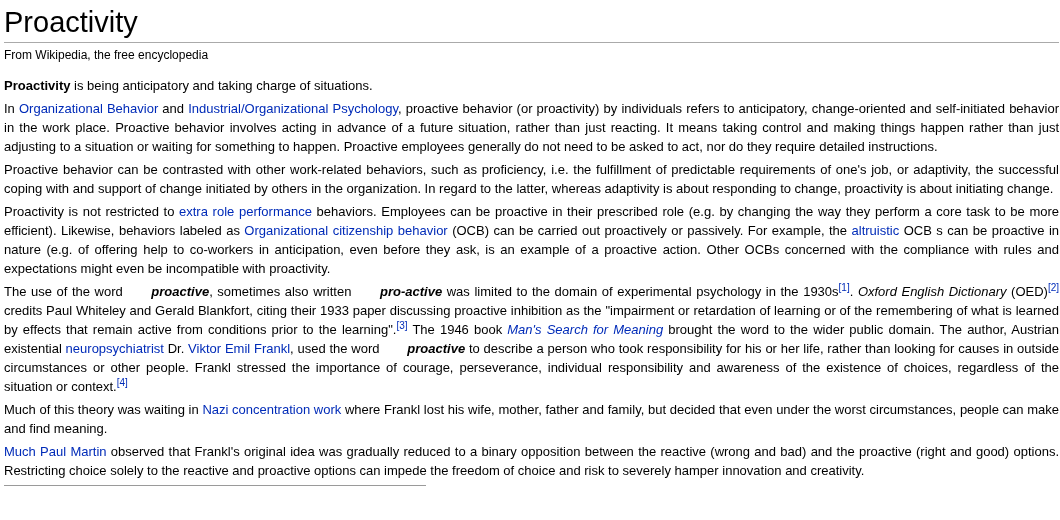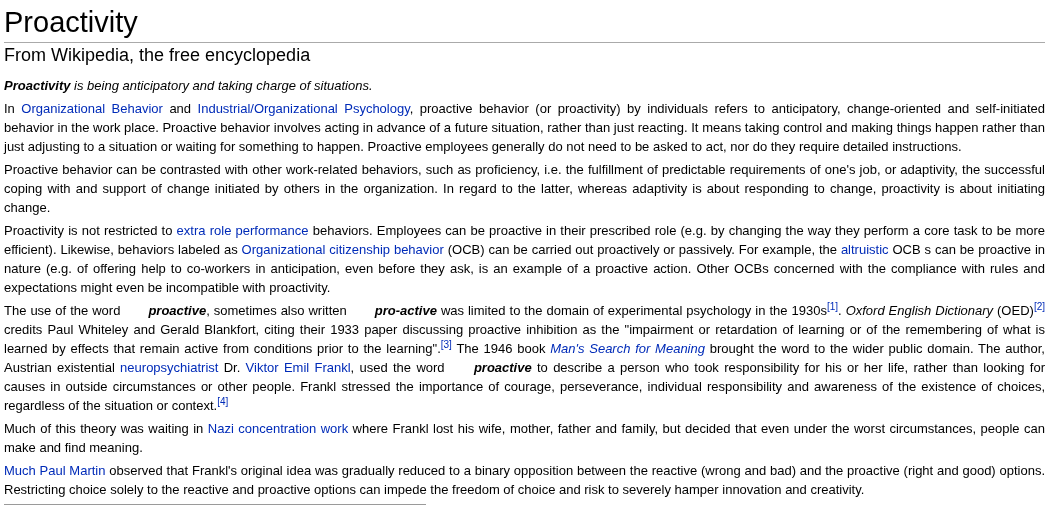--- a/index.html
+++ b/index.html
@@ -6,45 +6,45 @@
   html, body { margin: 0; padding: 0; background: #ffffff; }
   body {
     font-family: "Liberation Sans", "DejaVu Sans", sans-serif;
     color: #000000;
     -webkit-font-smoothing: antialiased;
   }
   .page {
     width: 1060px;
     height: 520px;
     overflow: hidden;
-    padding: 0 15px 0 4px;
+    padding: 0 1px 0 4px;
     background: #ffffff;
   }
   h1.title {
     margin: 0;
     padding: 6px 0 3px 0;
     font-size: 29px;
     font-weight: normal;
     line-height: 33px;
     border-bottom: 1px solid #aaaaaa;
     letter-spacing: 0;
   }
   .subtitle {
     margin: 4px 0 0 0;
-    font-size: 18px;
+    font-size: 12px;
     line-height: 16px;
   }
   .article-body { margin-top: 13px; }
   .article-body p {
     margin: 4px 0;
     font-size: 13px;
     line-height: 19px;
     text-align: justify;
   }
-  .article-body p:first-child { margin-top: 9px; font-style: italic; }
+  .article-body p:first-child { margin-top: 9px; }
   a.wlink {
     color: var(--link-color, #002bb8);
     text-decoration: none;
     cursor: pointer;
   }
   .b  { font-weight: bold; }
   .i  { font-style: italic; }
   .bi { font-weight: bold; font-style: italic; margin-left: 24px; }
   .it { font-style: italic; }
   sup.ref {

